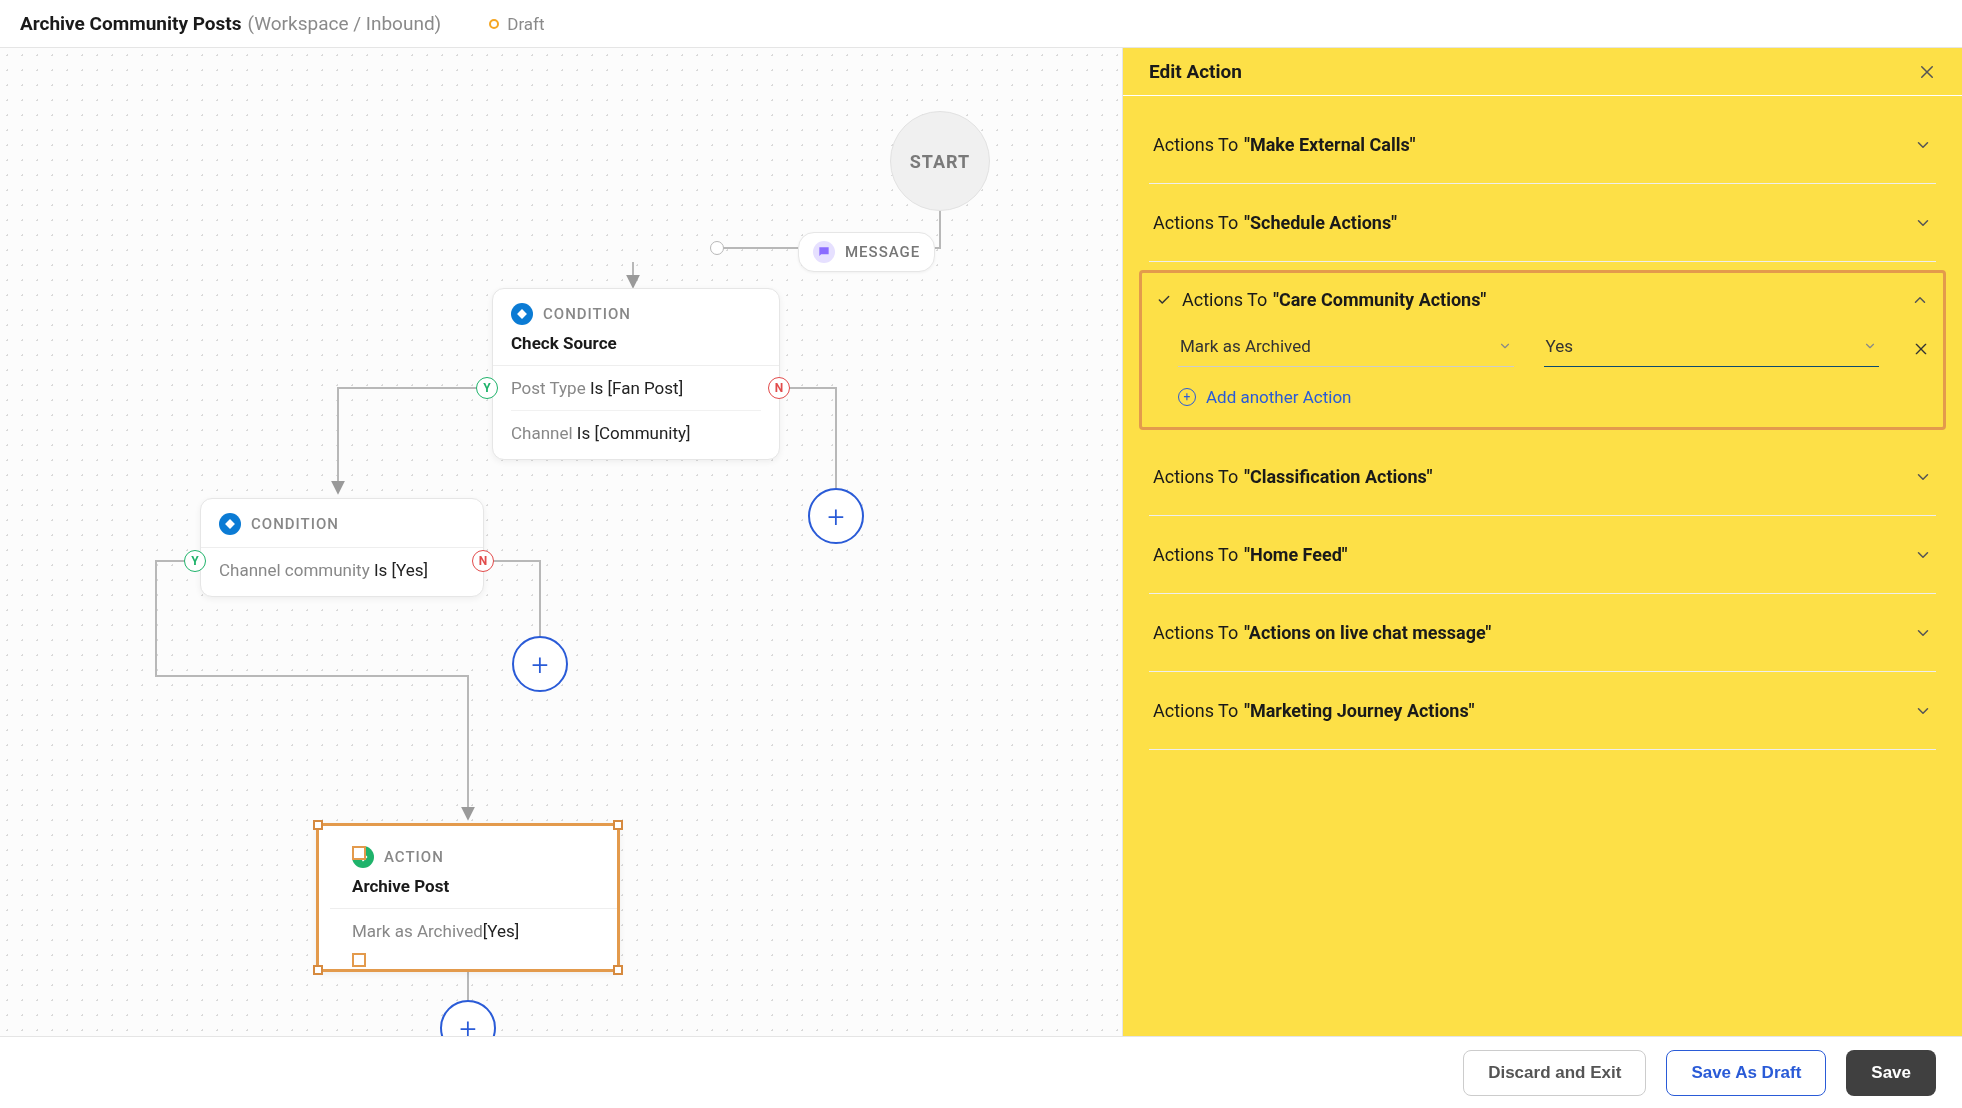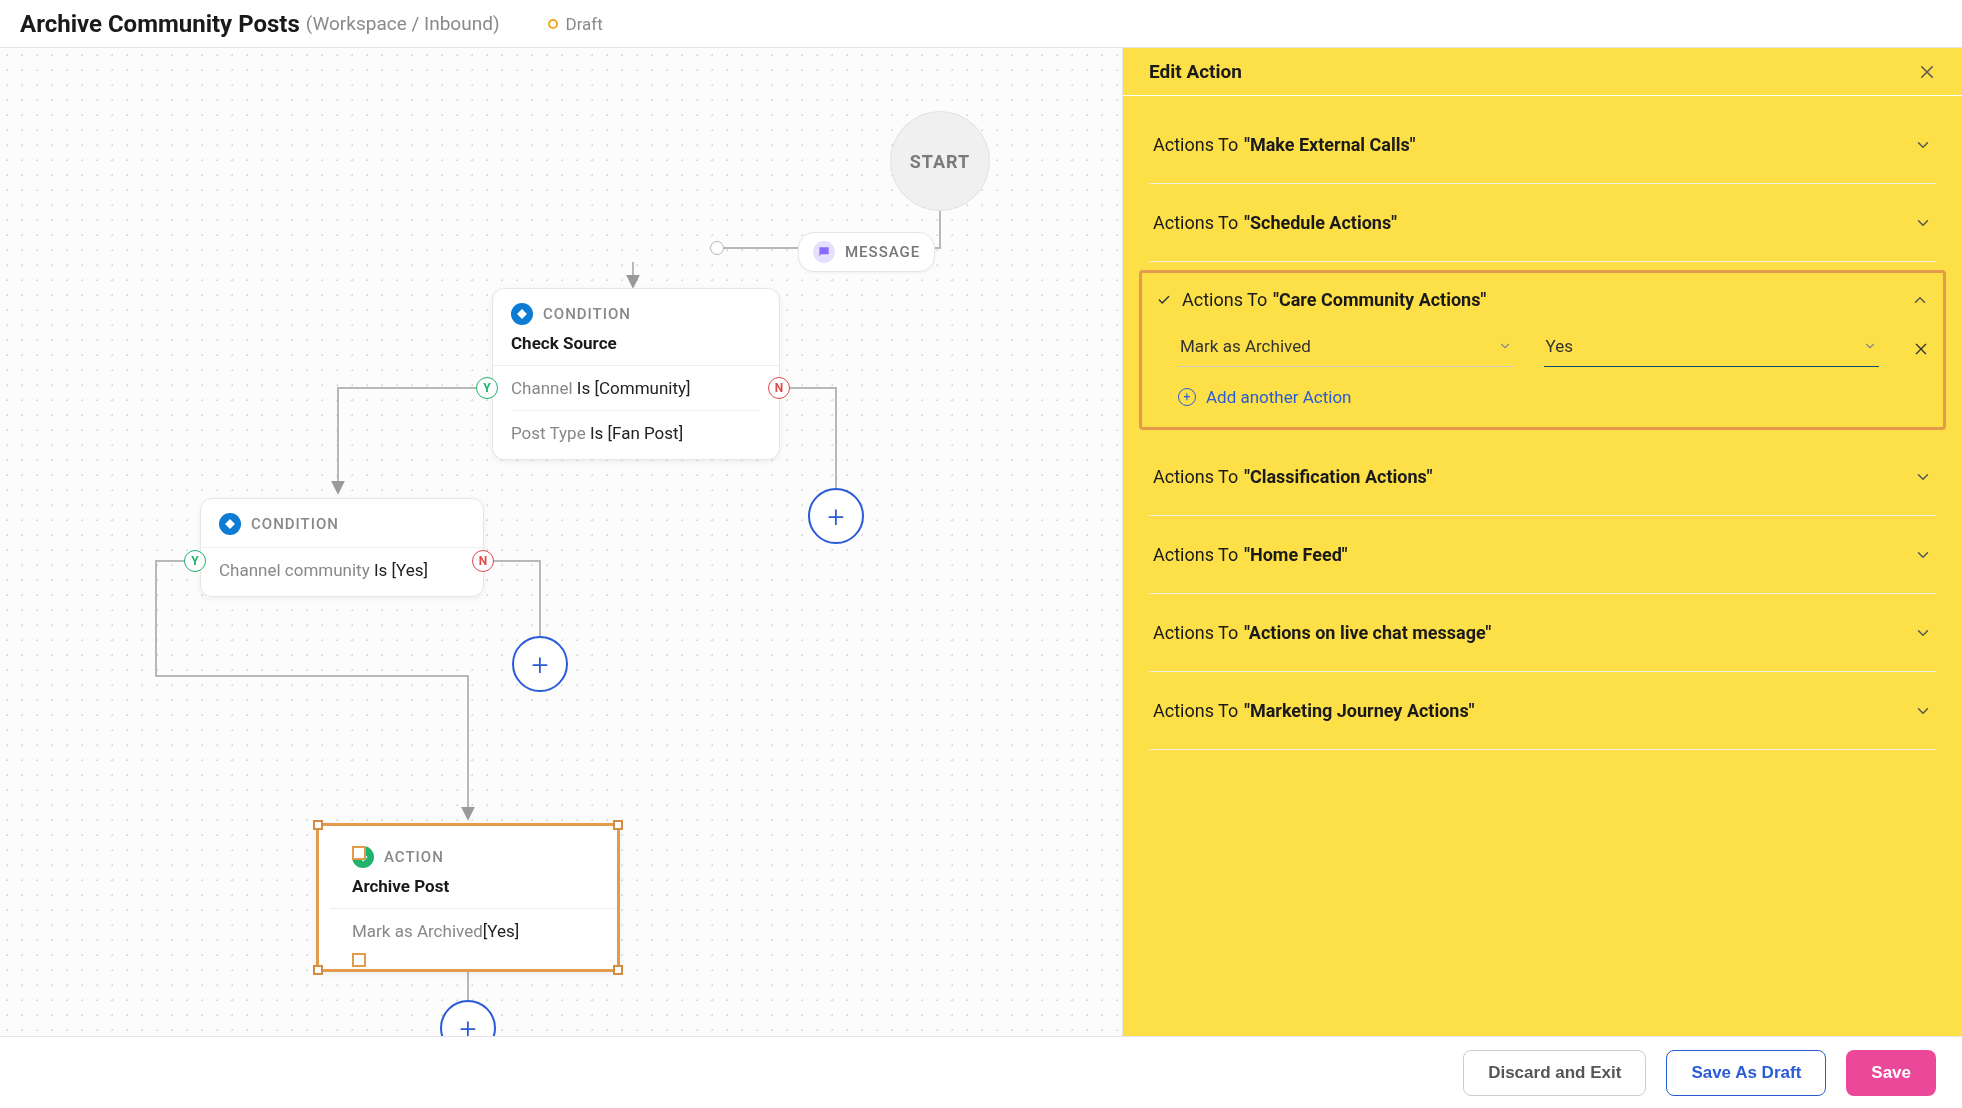--- a/index.html
+++ b/index.html
@@ -4,21 +4,21 @@
 <style>
   * { box-sizing: border-box; margin: 0; padding: 0; }
   html, body { width: 100%; height: 100%; font-family: -apple-system, BlinkMacSystemFont, "Segoe UI", Roboto, Helvetica, Arial, sans-serif; color: #1a1a1a; }
   body { display: flex; flex-direction: column; height: 1108px; width: 1962px; overflow: hidden; }
 
   
   .header {
     height: 48px; display: flex; align-items: center; padding: 0 20px;
     border-bottom: 1px solid #e5e5e5; background: #fff;
   }
-  .header .title { font-weight: 700; font-size: 24px; }
+  .header .title { font-weight: 700; font-size: 19px; }
   .header .breadcrumb { font-weight: 400; color: #8a8a8a; font-size: 19px; margin-left: 6px; }
   .header .status { display: flex; align-items: center; margin-left: 48px; color: #8a8a8a; font-size: 17px; }
   .status-dot { width: 10px; height: 10px; border-radius: 50%; border: 2px solid #f5a623; margin-right: 8px; }
 
   
   .main { flex: 1; display: flex; min-height: 0; }
 
   
   .canvas-wrap { flex: 1; position: relative; background: #fff; overflow: hidden; }
   .canvas-bg {
@@ -116,21 +116,21 @@
   .select-box .dd { color:#888; }
   .row-x { color:#333; cursor:pointer; padding: 0 4px; }
   .add-action { display:flex; align-items:center; gap:10px; color:#2a5bd7; padding: 20px 0 4px 26px; font-size:17px; cursor:pointer; }
   .add-action .plus { width:18px; height:18px; border:1.5px solid #2a5bd7; border-radius:50%; display:flex; align-items:center; justify-content:center; font-size:12px; }
 
   
   .footer { height: 72px; border-top:1px solid #e5e5e5; display:flex; align-items:center; justify-content:flex-end; gap:20px; padding: 15px 26px; background:#fff;}
   .btn { padding: 12px 24px; border-radius: 8px; font-size:17px; font-weight:600; cursor:pointer; border:1px solid transparent;}
   .btn.ghost { border-color:#ccc; color:#555; background:#fff;}
   .btn.outline { border-color:#2a5bd7; color:#2a5bd7; background:#fff;}
-  .btn.primary { background:#ec4899; color:#fff;}
+  .btn.primary { background:#404040; color:#fff;}
 
   
   .chev svg, .sp-close svg, .dd svg, .row-x svg, .check svg { display:block; }
 
   
   .joint { position:absolute; width:14px; height:14px; border-radius:50%; background:#fff; border:1.5px solid #b8b8b8; }
 </style>
 </head>
 <body>
 
@@ -192,28 +192,28 @@
           <span class="node-icon icon-blue-diamond">
             <svg viewBox="0 0 24 24">
                 <rect x="6" y="6" width="12" height="12" transform="rotate(45 12 12)"></rect>
               </svg>
           </span>
           <span class="node-type">CONDITION</span>
         </div>
         <div class="node-title">Check Source</div>
         <div class="node-sep"></div>
         <div class="node-row">
+          <span class="k">Post Type</span>
+          <span class="op">Is</span>
+          <span class="v">[Fan Post]</span>
+        </div>
+        <div class="node-row">
           <span class="k">Channel</span>
           <span class="op">Is</span>
           <span class="v">[Community]</span>
-        </div>
-        <div class="node-row">
-          <span class="k">Post Type</span>
-          <span class="op">Is</span>
-          <span class="v">[Fan Post]</span>
         </div>
       </div>
       <div class="yn y" style="left:476px; top:329px;">
           <span>Y</span>
         </div>
       <div class="yn n" style="left:768px; top:329px;">
           <span>N</span>
         </div>
 
       <div class="addcircle" style="left:808px; top:440px;">+</div>

